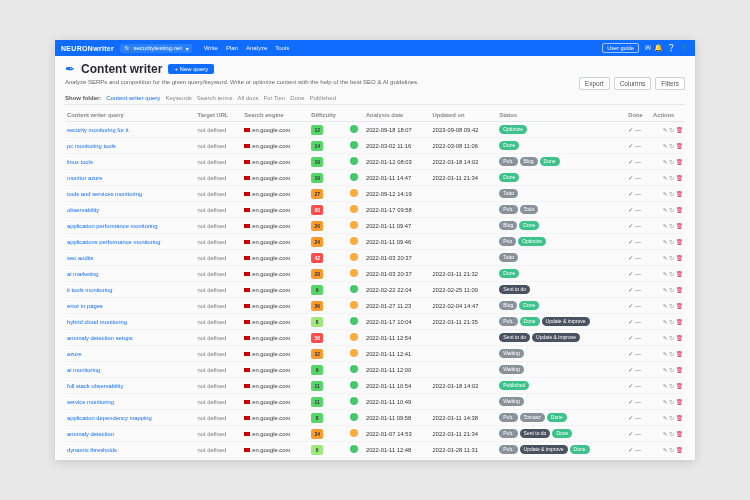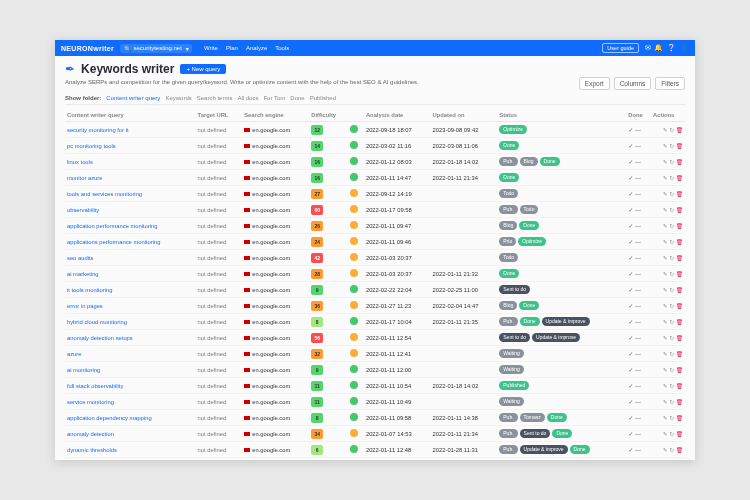--- a/index.html
+++ b/index.html
@@ -71,21 +71,21 @@
       <span>✉</span>
       <span>🔔</span>
       <span>❔</span>
       <span>👤</span>
     </div>
   </div>
 
   <div class="page">
     <div class="hrow">
       <span class="feather">✒</span>
-      <span class="h1">Keywords writer</span>
+      <span class="h1">Content writer</span>
       <span class="newq">+ New query</span>
       <div class="spacer"></div>
     </div>
     <div class="sub">Analyze SERPs and competition for the given query/keyword. Write or optimize content with the help of the best SEO &amp; AI guidelines.</div>
     <div style="display:flex;justify-content:flex-end;gap:4px;margin-top:-8px;">
       <span class="actbtn">Export</span>
       <span class="actbtn">Columns</span>
       <span class="actbtn">Filters</span>
     </div>
 

